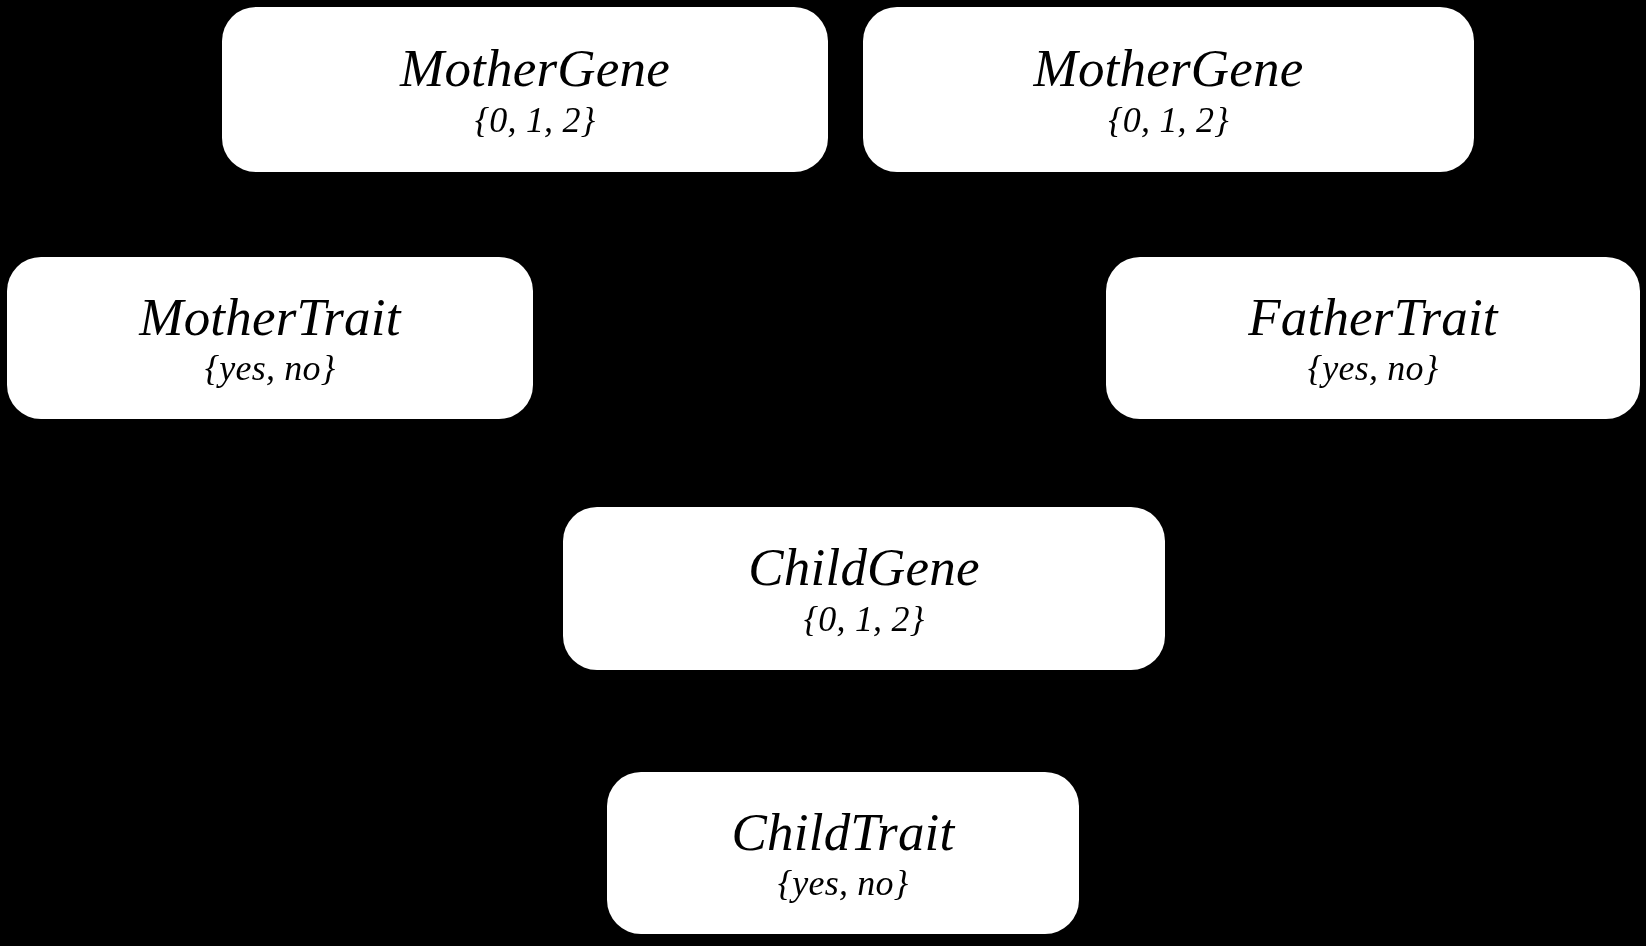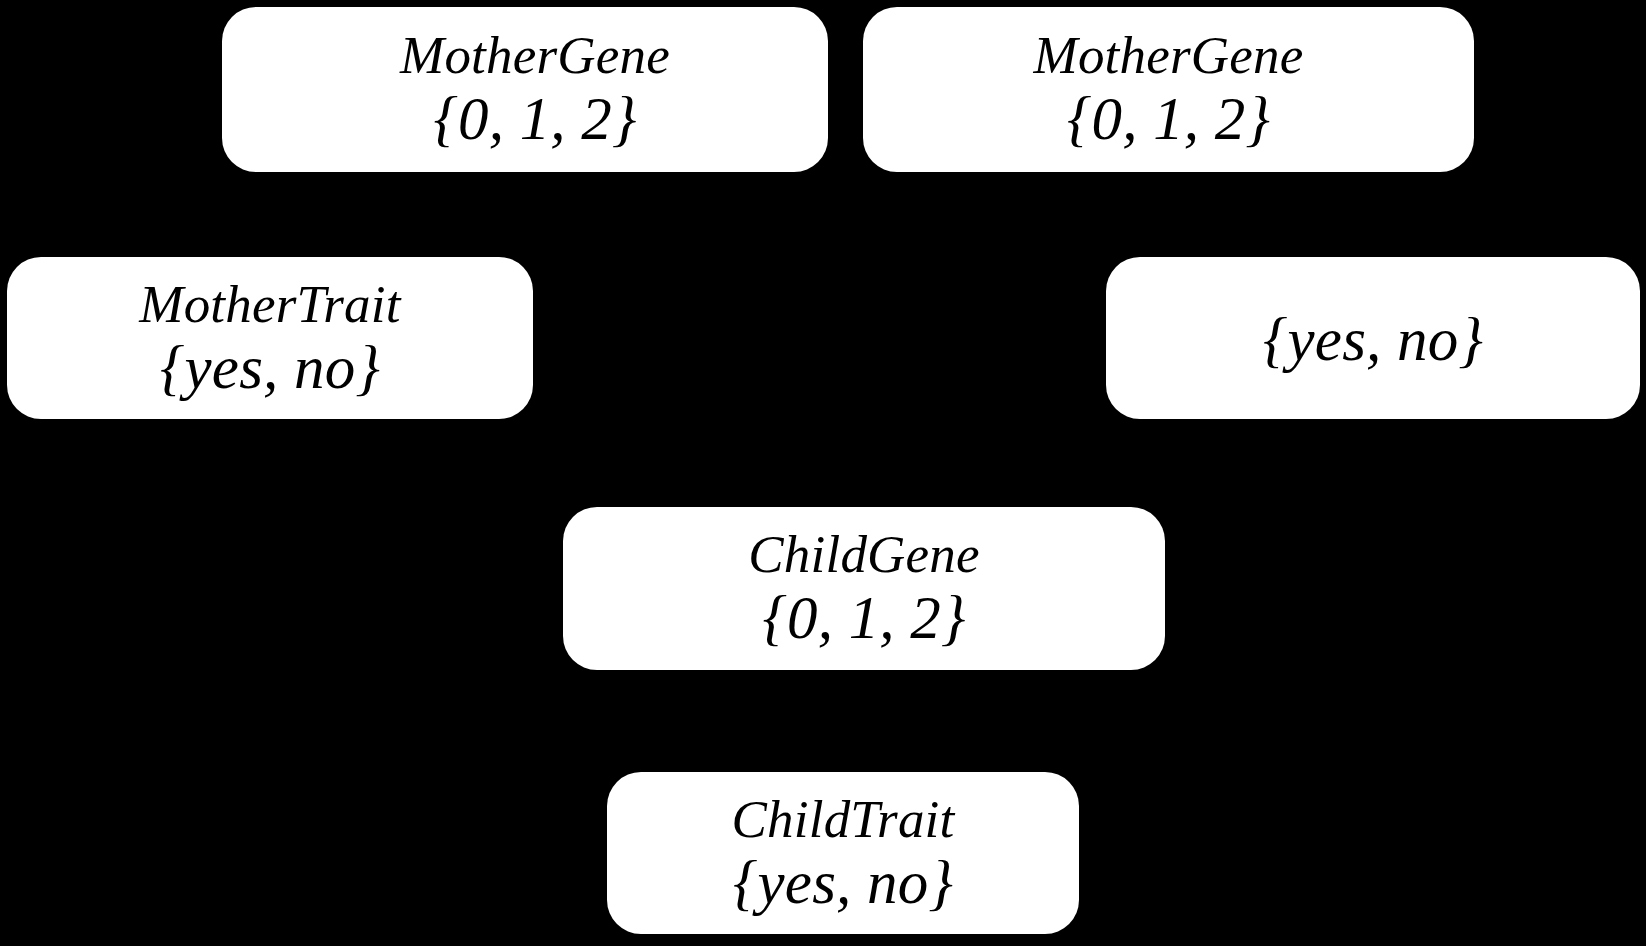--- a/index.html
+++ b/index.html
@@ -30,21 +30,21 @@
     box-sizing: border-box;
     text-align: center;
     user-select: none;
   }
   .node .node-name {
     font-size: 53px;
     letter-spacing: 0.2px;
     white-space: nowrap;
   }
   .node .node-domain {
-    font-size: 61px;
+    font-size: 36px;
     letter-spacing: 0.2px;
     white-space: nowrap;
     margin-top: 4px;
   }
 
   
   #node-mother-gene  { left: 222px;  top: 7px;   width: 606px; height: 165px; padding-left: 20px; }
   #node-father-gene  { left: 863px;  top: 7px;   width: 611px; height: 165px; }
   #node-mother-trait { left: 7px;    top: 257px; width: 526px; height: 162px; }
   #node-father-trait { left: 1106px; top: 257px; width: 534px; height: 162px; }
@@ -83,20 +83,21 @@
     <div class="node-name">MotherGene</div>
     <div class="node-domain">{0, 1, 2}</div>
   </div>
 
   <div class="node" id="node-mother-trait">
     <div class="node-name">MotherTrait</div>
     <div class="node-domain">{yes, no}</div>
   </div>
 
   <div class="node" id="node-father-trait">
+    <div class="node-name">FatherTrait</div>
     <div class="node-domain">{yes, no}</div>
   </div>
 
   <div class="node" id="node-child-gene">
     <div class="node-name">ChildGene</div>
     <div class="node-domain">{0, 1, 2}</div>
   </div>
 
   <div class="node" id="node-child-trait">
     <div class="node-name">ChildTrait</div>

